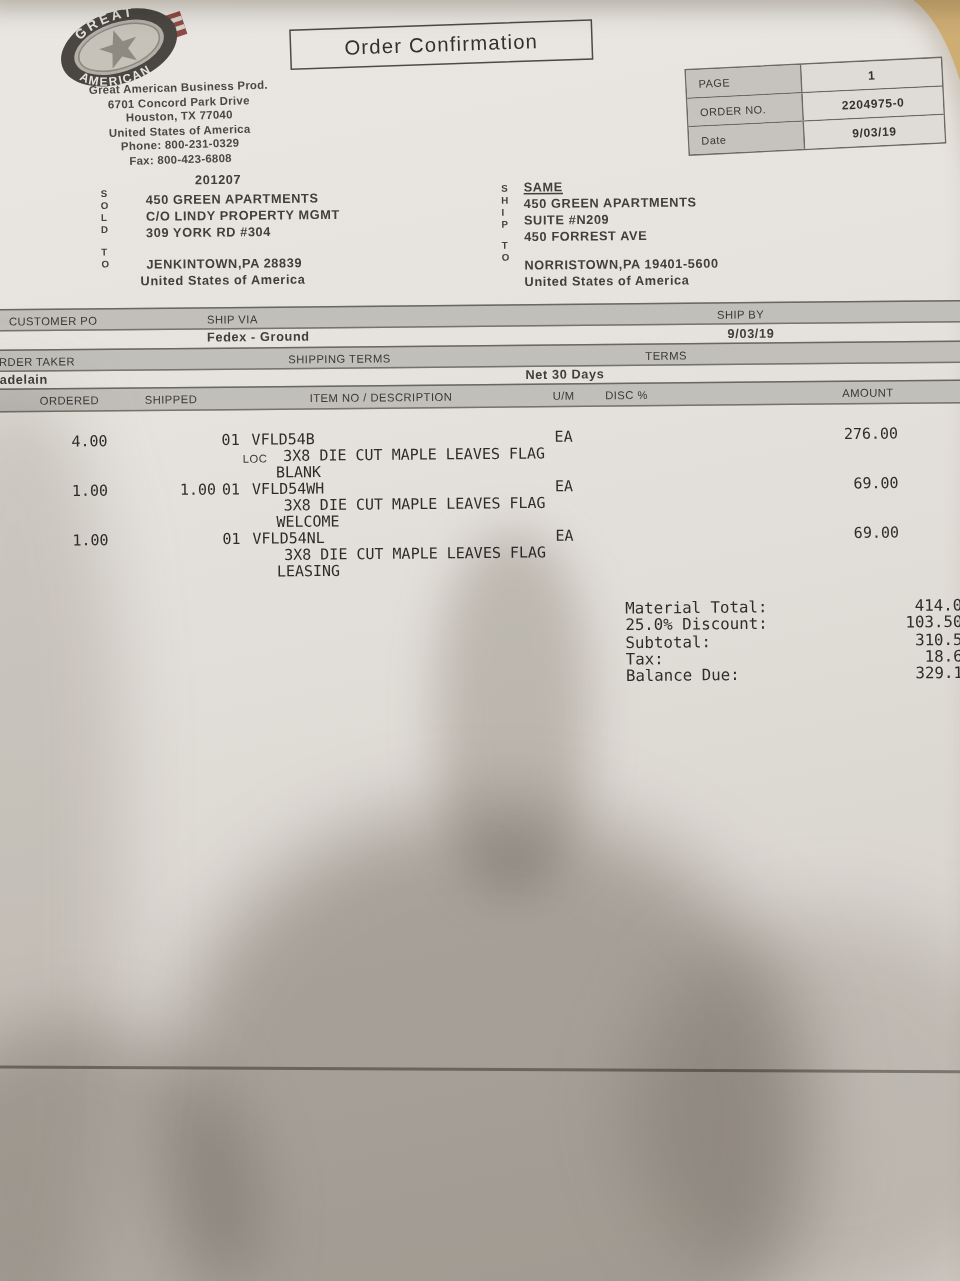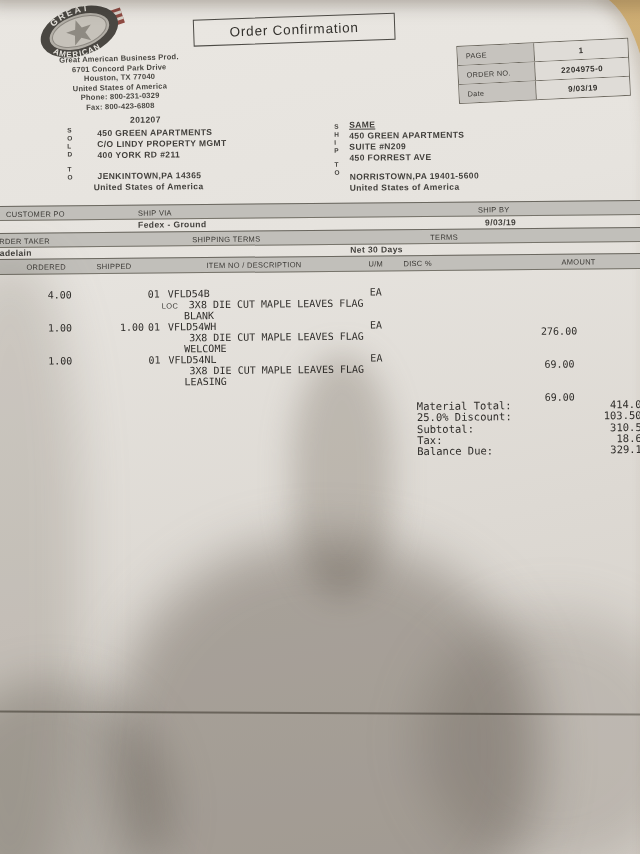--- a/index.html
+++ b/index.html
@@ -43,21 +43,21 @@
   
   .item-row{position:absolute;left:0;width:640px;height:34px;}
   .item-row .mono{position:absolute;font-size:10px;line-height:11px;}
   .col-ordered{left:8px;top:0;width:65px;text-align:right;}
   .col-shipped{left:85px;top:0;width:60px;text-align:right;}
   .col-loc{left:149px;top:0;}
   .col-itemno{left:169px;top:0;text-align:center;}
   .col-desc{left:190px;top:11px;}
   .col-desc2{left:185px;top:22px;}
   .col-um{left:371px;top:0;}
-  .col-amount{left:520px;top:0;width:80px;text-align:center;margin-top:41px;}
+  .col-amount{left:520px;top:0;width:80px;text-align:right;}
   .totals-labels{position:absolute;left:417px;top:402px;font-size:10.5px;line-height:11.3px;}
   .totals-values{position:absolute;left:560px;top:402px;width:88px;text-align:right;
                  font-size:10.5px;line-height:11.3px;}
   
   .split-line{position:absolute;left:-5px;top:712px;width:660px;height:1.6px;
               background:#8b867d;transform:rotate(0.28deg);}
   
   .shadow{position:absolute;pointer-events:none;mix-blend-mode:multiply;}
   .sh-stem{left:292px;top:355px;width:100px;height:240px;border-radius:45%;
            background:rgba(122,113,101,.30);filter:blur(16px);}
@@ -130,22 +130,22 @@
       <div class="cell-v">9/03/19</div>
     </div>
   </div>
 
   <div class="typed" style="left:133px;top:113px;">201207</div>
   <div class="vstack" style="left:70px;top:124px;">SOLD</div>
   <div class="vstack" style="left:70px;top:163px;">TO</div>
   <div>
     <div class="typed" style="left:100px;top:126px;">450 GREEN APARTMENTS</div>
     <div class="typed" style="left:100px;top:137px;">C/O LINDY PROPERTY MGMT</div>
-    <div class="typed" style="left:100px;top:148px;">400 YORK RD #211</div>
-    <div class="typed" style="left:100px;top:169px;">JENKINTOWN,PA 14365</div>
+    <div class="typed" style="left:100px;top:148px;">309 YORK RD #304</div>
+    <div class="typed" style="left:100px;top:169px;">JENKINTOWN,PA 28839</div>
     <div class="typed" style="left:96px;top:180px;">United States of America</div>
   </div>
 
   <div class="vstack" style="left:337px;top:123px;">SHIP</div>
   <div class="vstack" style="left:337px;top:161px;">TO</div>
   <div>
     <div class="typed" style="left:352px;top:120px;text-decoration:underline;">SAME</div>
     <div class="typed" style="left:352px;top:131px;">450 GREEN APARTMENTS</div>
     <div class="typed" style="left:352px;top:142px;">SUITE #N209</div>
     <div class="typed" style="left:352px;top:153px;">450 FORREST AVE</div>

